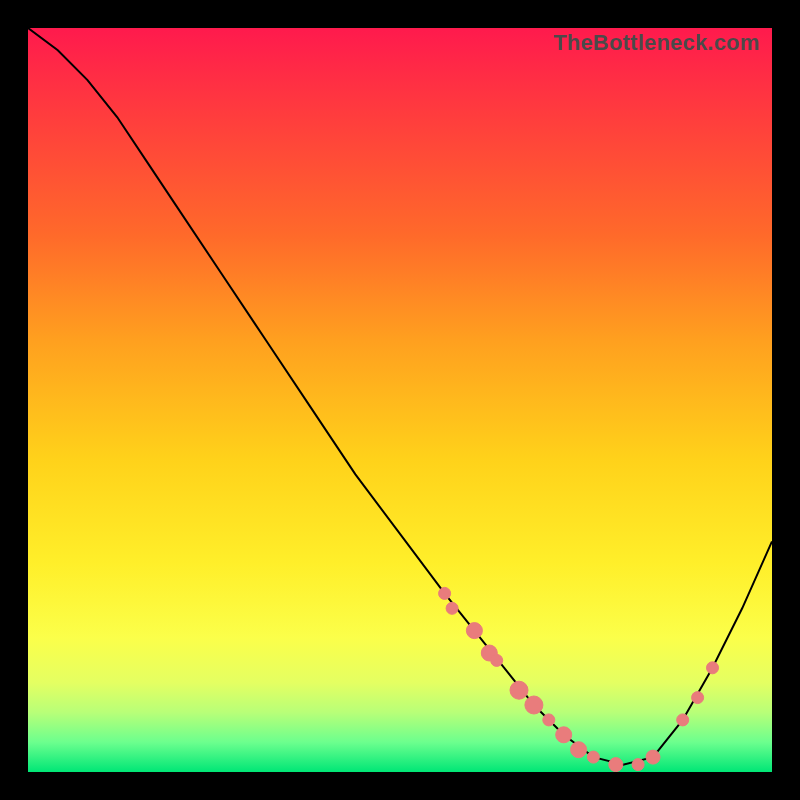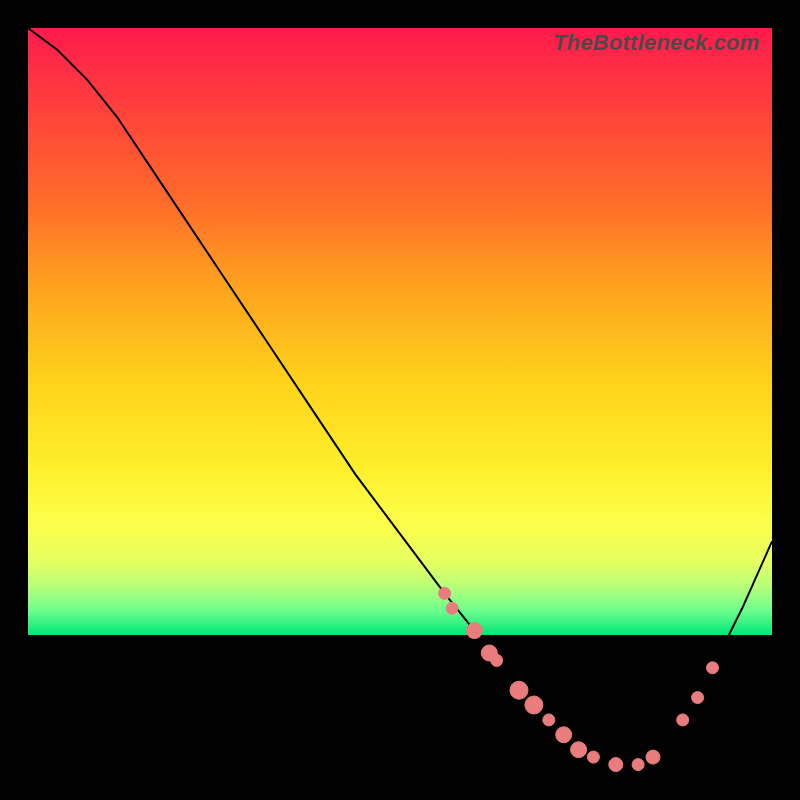--- a/index.html
+++ b/index.html
@@ -9,34 +9,33 @@
     height: 800px;
     background: #000;
     overflow: hidden;
     font-family: Arial, Helvetica, sans-serif;
   }
   .frame {
     position: absolute;
     left: 28px;
     top: 28px;
     width: 744px;
-    height: 607px;
+    height: 744px;
     background: linear-gradient(to bottom,
       #ff1a4d 0%,
       #ff3d3d 12%,
       #ff6a2a 28%,
       #ffa01f 42%,
       #ffd21a 58%,
       #ffef2a 72%,
       #fbff4a 82%,
       #e4ff62 88%,
       #b8ff78 92%,
       #6cff8e 96%,
       #00e676 100%);
-    font-style: italic;
   }
   .watermark {
     position: absolute;
     top: 2px;
     right: 12px;
     color: #4a4a4a;
     font-size: 22px;
     font-weight: 600;
     letter-spacing: 0.2px;
     user-select: none;

